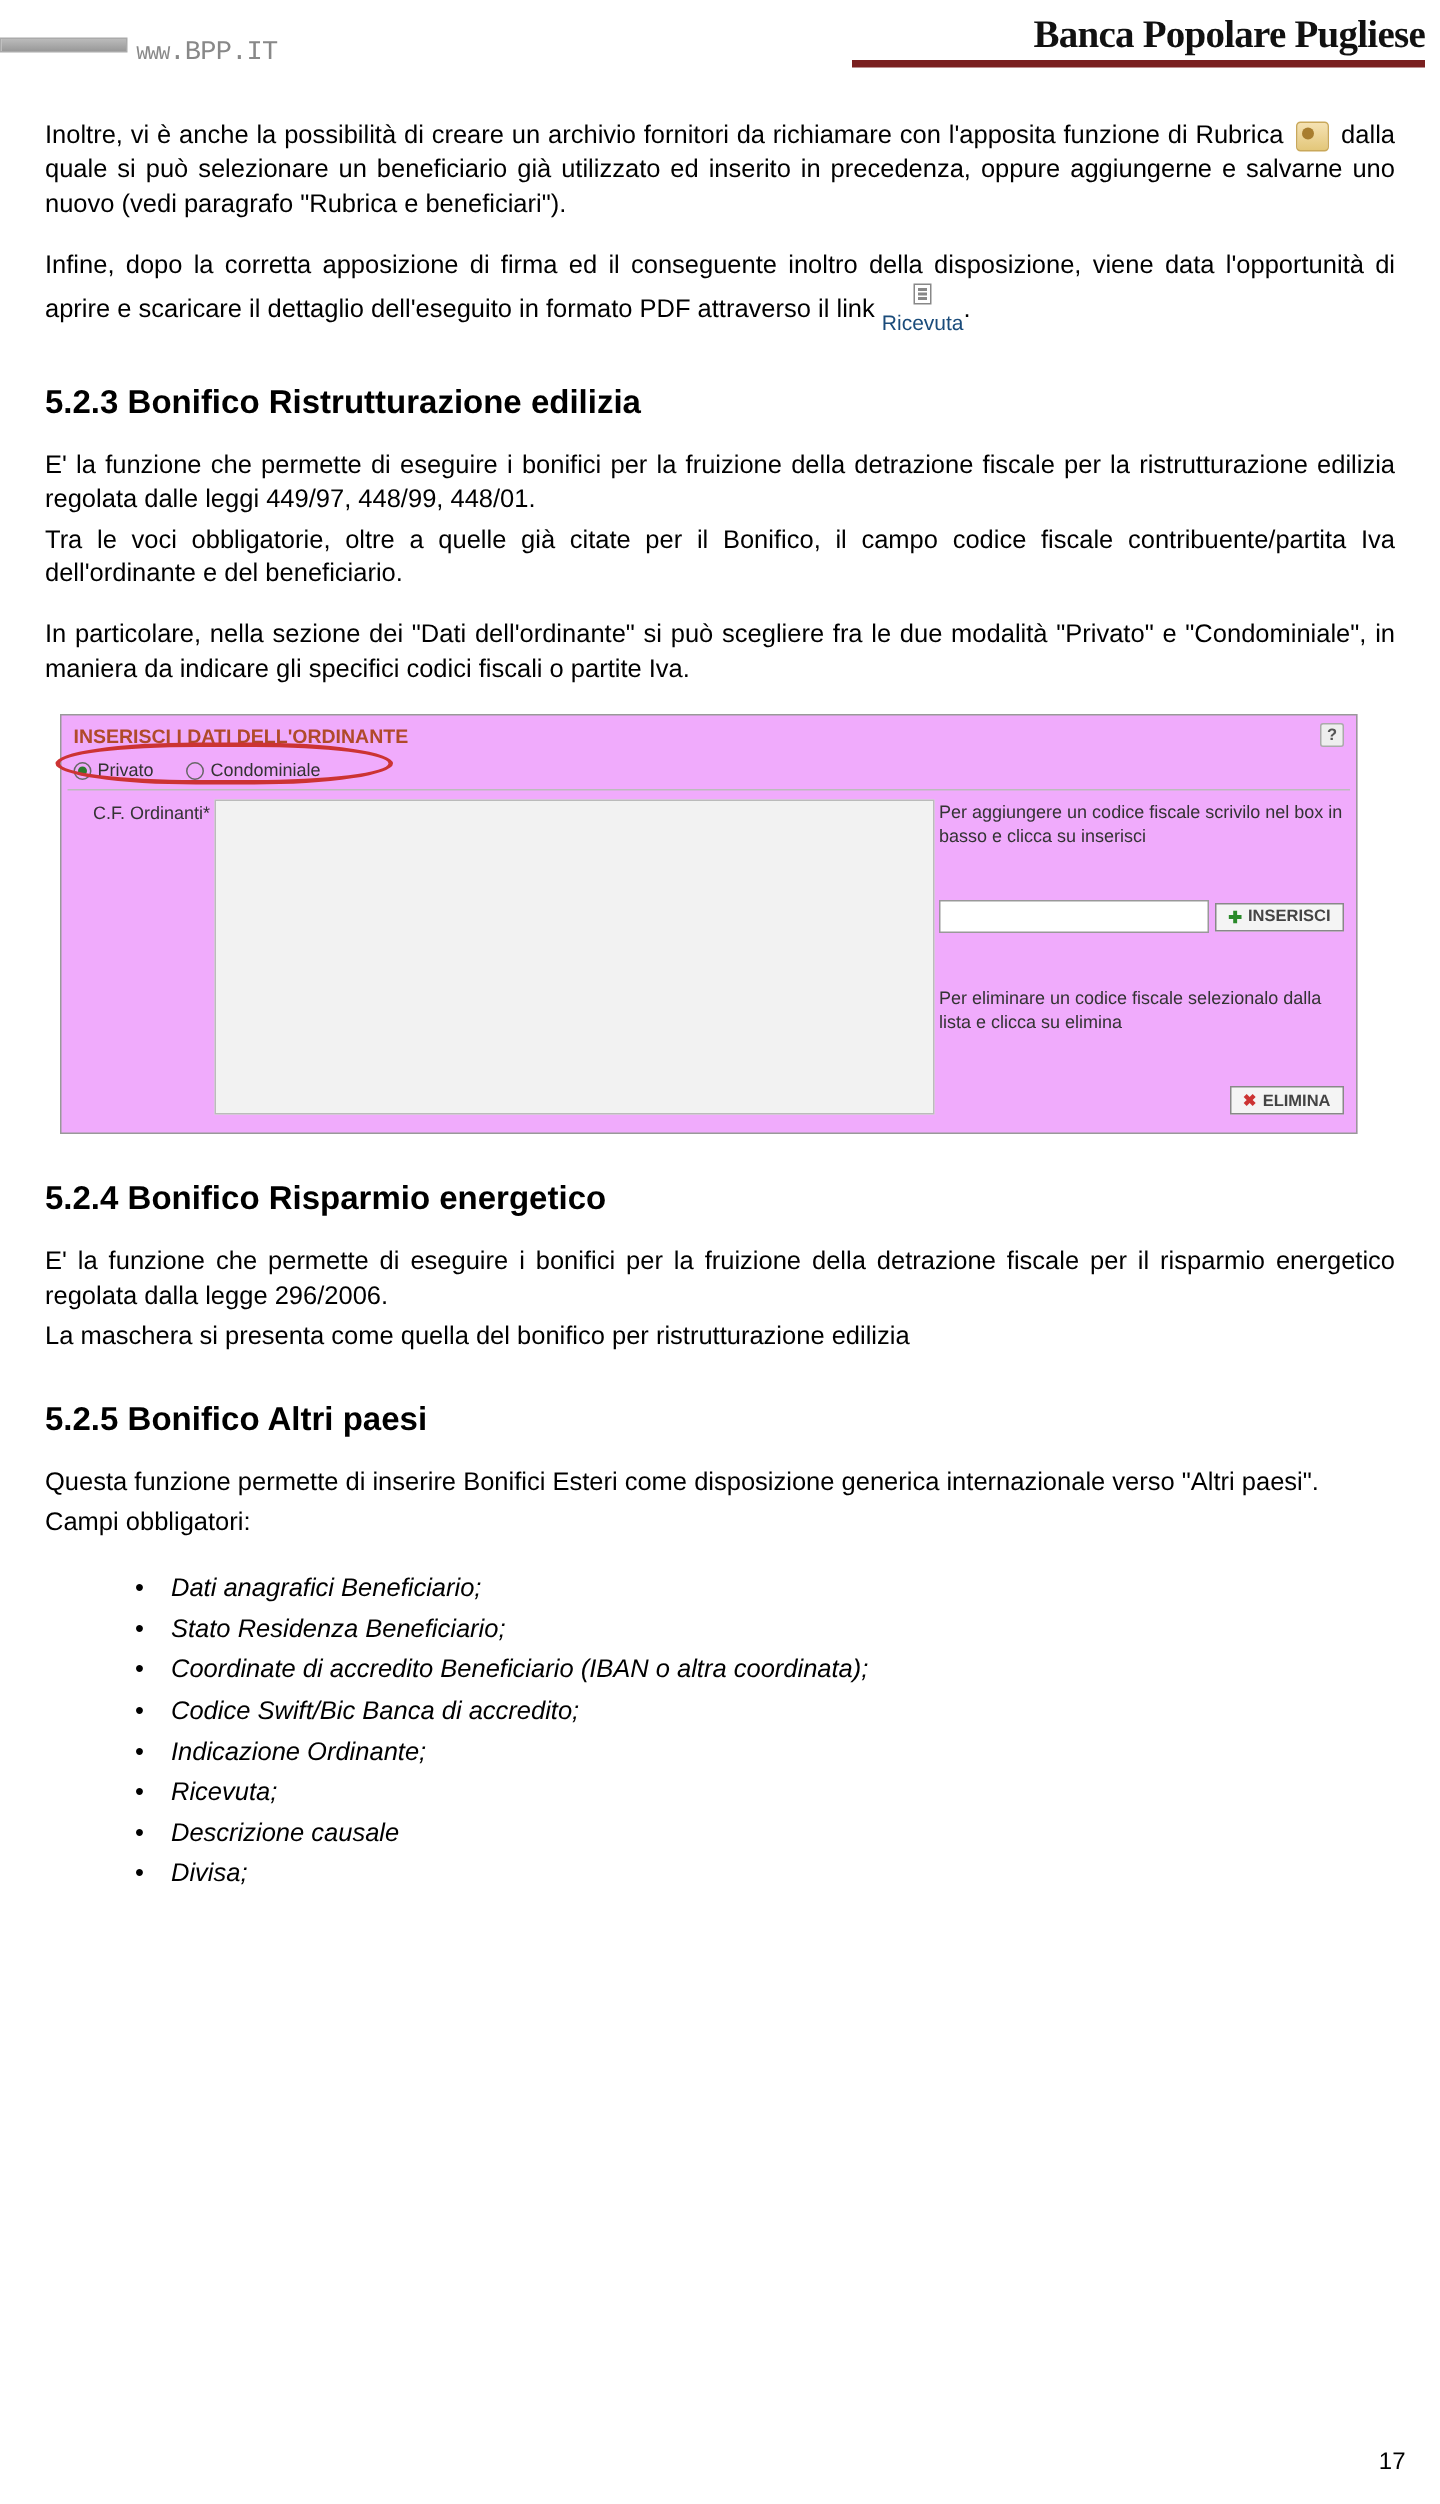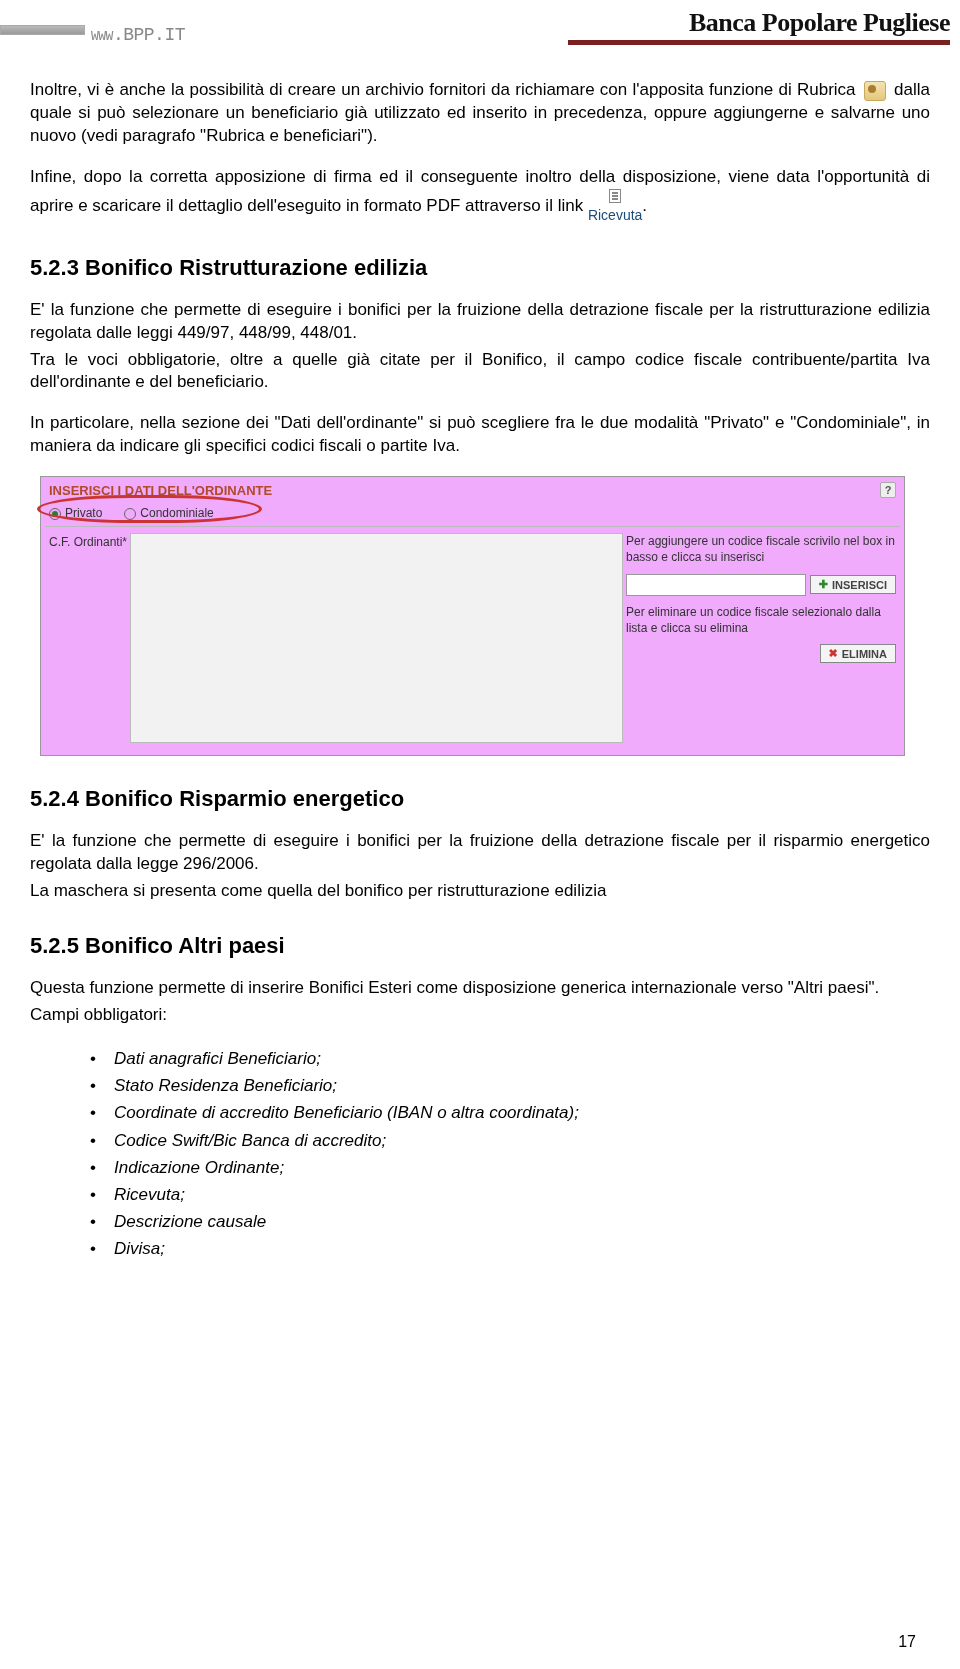--- a/index.html
+++ b/index.html
@@ -165,52 +165,54 @@
     border-radius: 50%/60%;
     width: 225px; height: 28px;
     pointer-events:none;
   }
   .panel-divider { border-top:1px solid #bbb; margin: 0 4px; }
   .panel-body {
     display:flex;
     padding: 6px 8px 12px 8px;
     gap: 3px;
     align-items: stretch;
+    margin-left: 13px;
   }
   .field-label { font-size:12px; color:#333; padding-top:2px; }
   .listbox {
     flex:1;
     background:#f2f2f2;
     border:1px solid #bbb;
     height: 210px;
   }
   .panel-side {
     width: 270px;
     display:flex;
     flex-direction:column;
     gap:8px;
     font-size:12px;
     color:#333;
+    justify-content:space-between;
   }
   .side-text { line-height:1.35; }
   .side-input-row { display:flex; gap:4px; align-items:center; }
   .side-input {
     height:22px;border:1px solid #999;background:#fff;flex:1;
   }
   .btn {
     display:inline-flex;align-items:center;gap:4px;
     padding:2px 8px;border:1px solid #888;background:#f4f4f4;
     font-size:11px;font-weight:bold;color:#444;
   }
   .btn .plus { color:#2a8a2a; font-weight:bold; }
   .btn .cross { color:#c33; font-weight:bold; }
   .page-num {
     position:absolute;
     bottom: 18px;
-    right: 44px;
+    right: 23px;
     font-size: 16px;
   }
 </style>
 </head>
 <body>
 
 <div class="header">
   <div class="header-left">
     <div class="header-bar"></div>
     <span class="site-url">www.BPP.IT</span>

